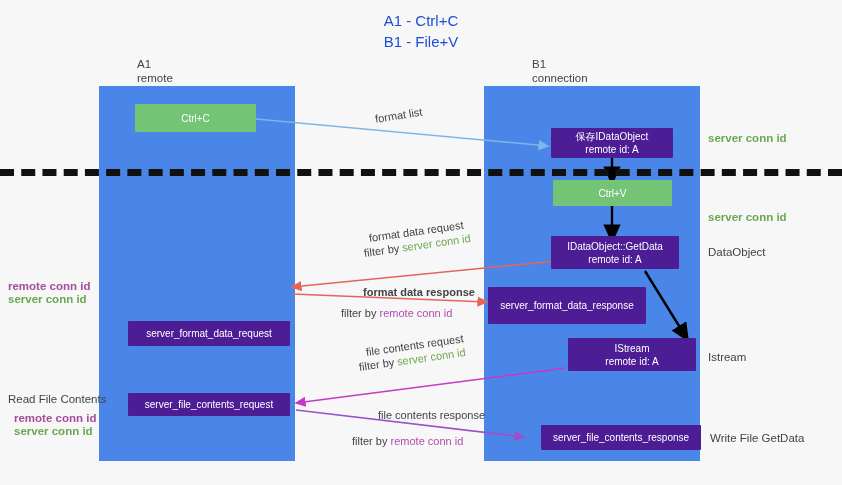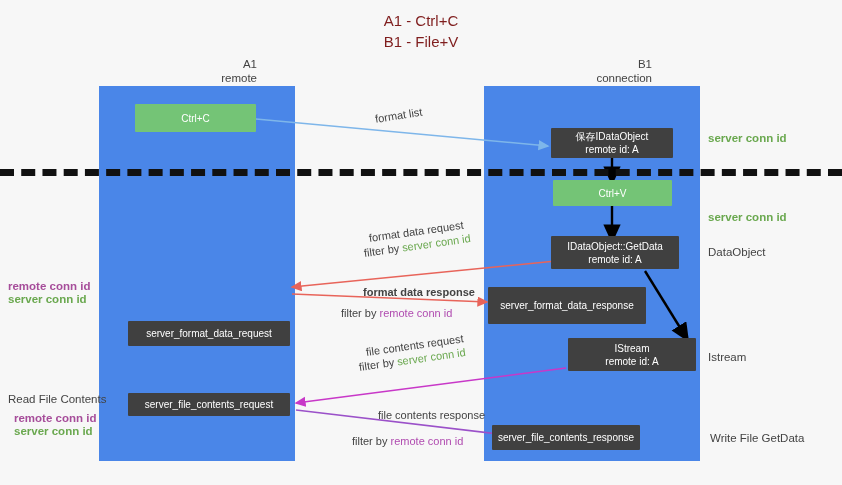--- a/index.html
+++ b/index.html
@@ -24,26 +24,26 @@
   #lane-a1 { left: 99px;  top: 86px; width: 196px; height: 375px; }
   #lane-b1 { left: 484px; top: 86px; width: 216px; height: 375px; }
 
   
   .title {
     position: absolute;
     left: 0; top: 10px;
     width: 842px;
     text-align: center;
     font-size: 15px;
-    color: #7f1d1d;
+    color: #1d4ed8;
     line-height: 21px;
   }
   .col-head {
     position: absolute;
-    text-align: right;
+    text-align: left;
     font-size: 11.5px;
     color: #434343;
     line-height: 14px;
   }
   #head-a1 { left: 137px; top: 57px; width: 120px; }
   #head-b1 { left: 532px; top: 57px; width: 120px; }
 
   
   .box {
     position: absolute;
@@ -51,21 +51,21 @@
     display: flex;
     flex-direction: column;
     align-items: center;
     justify-content: center;
     color: #ffffff;
     font-size: 10px;
     line-height: 13px;
     text-align: center;
     border-radius: 1px;
   }
-  .box.orange { background: #404040; }
+  .box.orange { background: #4c1d95; }
   .box.green  { background: #6aa84f; background: #74c476; }
 
   
   .side-label {
     position: absolute;
     font-size: 11.5px;
     line-height: 14px;
     color: #434343;
     white-space: nowrap;
   }
@@ -186,21 +186,21 @@
   </div>
 
   <div class="box orange" style="left:488px; top:287px; width:158px; height:37px;">
     <div>server_format_data_response</div>
   </div>
 
   <div class="box orange" style="left:128px; top:393px; width:162px; height:23px;">
     <div>server_file_contents_request</div>
   </div>
 
-  <div class="box orange" style="left:492px; top:425px; width:148px; height:25px;">
+  <div class="box orange" style="left:541px; top:425px; width:160px; height:25px;">
     <div>server_file_contents_response</div>
   </div>
 
   <div class="side-label green-txt" style="left:708px; top:131px;">server conn id</div>
 
   <div class="side-label green-txt" style="left:708px; top:210px;">server conn id</div>
 
   <div class="side-label" style="left:708px; top:245px;">DataObject</div>
 
   <div class="side-label" style="left:708px; top:350px;">Istream</div>

